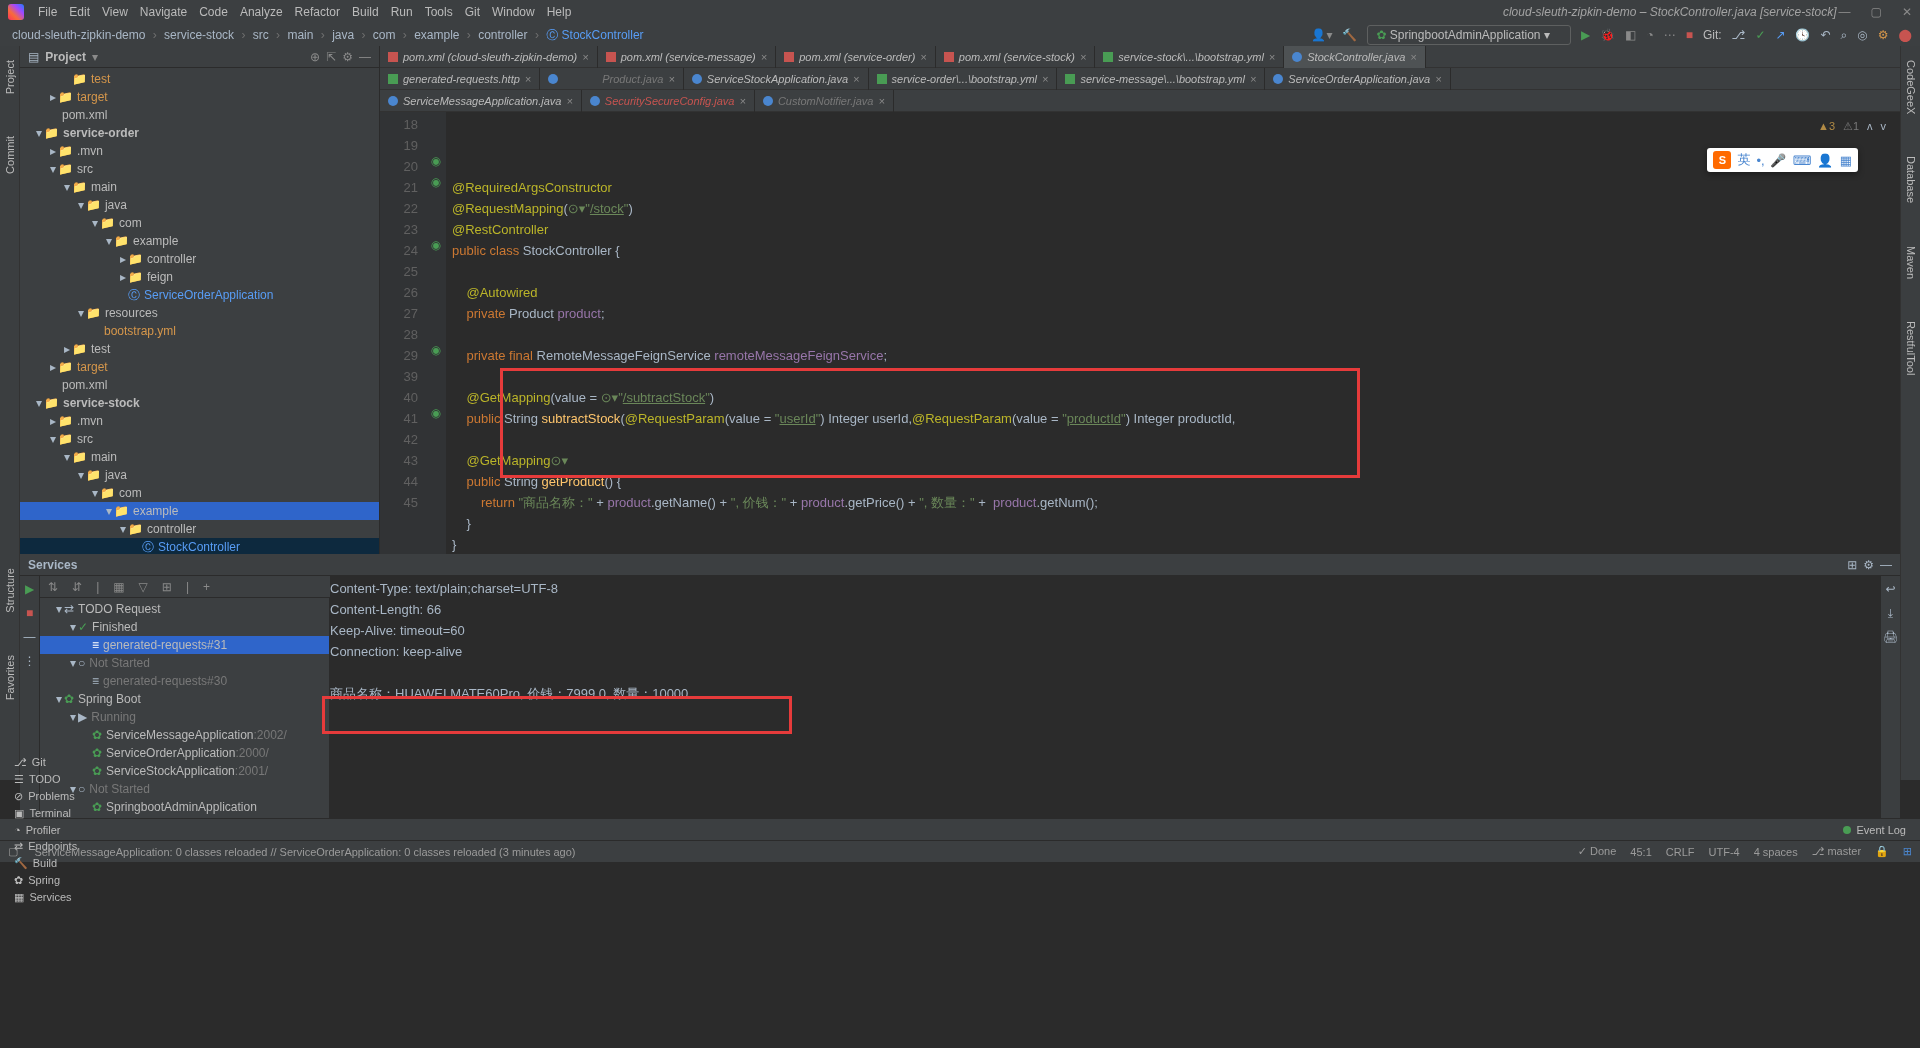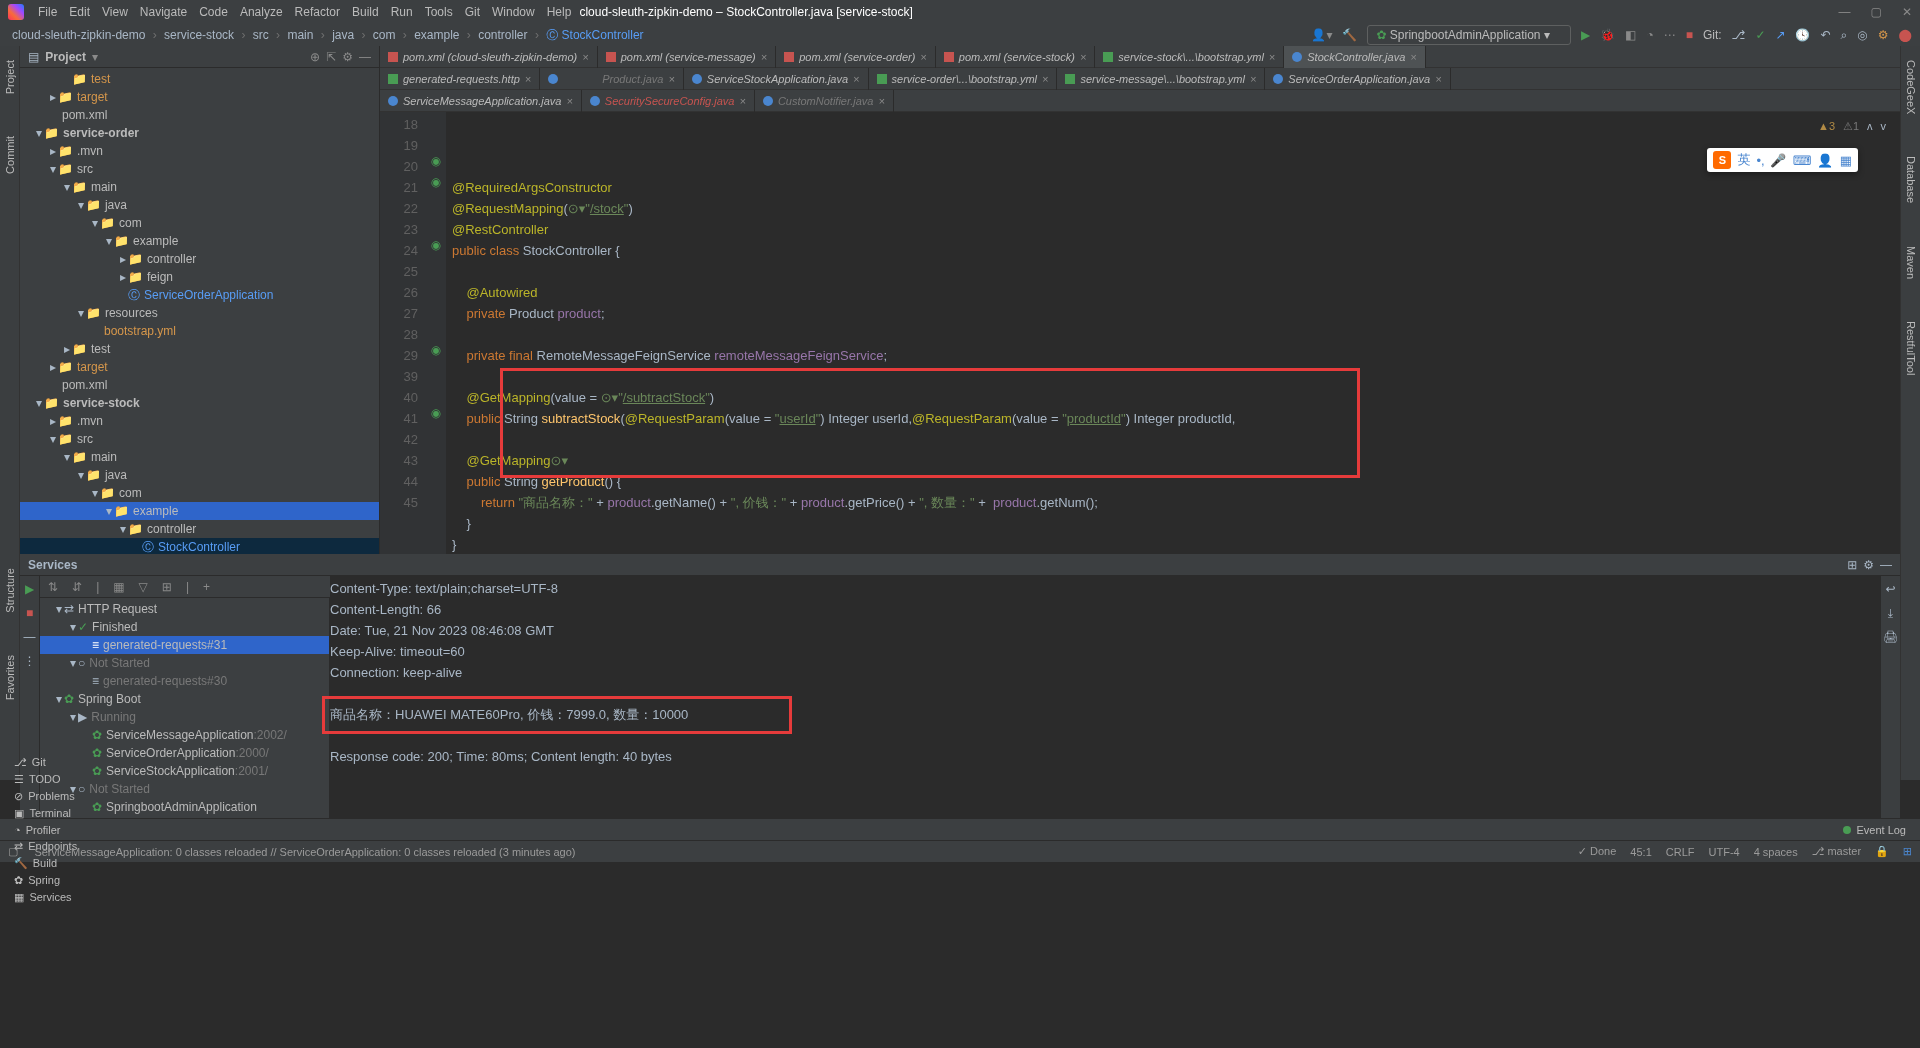--- a/index.html
+++ b/index.html
@@ -2,21 +2,21 @@
 <html><head>
 <meta charset="utf-8">
 <style>
 * { margin: 0; padding: 0; box-sizing: border-box; font-family: "Segoe UI", Arial, sans-serif; }
 body { background: #2b2b2b; color: #a9b7c6; font-size: 12px; overflow: hidden; width: 1920px; height: 1048px; }
 
 
 .menubar { height: 24px; background: #3c3f41; display: flex; align-items: center; padding: 0 8px; gap: 2px; }
 .menubar .logo { width: 16px; height: 16px; background: linear-gradient(45deg,#fe315d,#f86b3a,#a348ff,#1d7dfe); border-radius: 3px; margin-right: 6px; }
 .menubar .menu-item { padding: 3px 6px; color: #bbbbbb; cursor: pointer; }
-.menubar .title { flex: 1; text-align: left; color: #ffffff; }
+.menubar .title { flex: 1; text-align: right; color: #a3a3a3; font-style: italic; }
 .menubar .win-controls { display: flex; gap: 20px; color: #8a8a8a; }
 
 
 .navbar { height: 22px; background: #3c3f41; display: flex; align-items: center; padding: 0 8px; gap: 4px; color: #a9b7c6; }
 .crumb { padding: 1px 4px; }
 .crumb.link { color: #a9b7c6; cursor: pointer; }
 .sep { color: #6e6e6e; }
 .crumb.class { color: #589df6; }
 .navbar .right { margin-left: auto; display: flex; align-items: center; gap: 10px; }
 .run-cfg { background: #3c3f41; border: 1px solid #5e6060; padding: 2px 20px 2px 8px; border-radius: 3px; color: #bbbbbb; }
@@ -579,21 +579,21 @@
           <span>▽</span>
           <span>⊞</span>
           <span>|</span>
           <span>+</span>
         </div>
         <div class="svc-tree" id="svc-tree">
             <div class="tree-node">
               <span class="ind"></span>
               <span class="chev">▾</span>
               <span style="margin-right:4px;">⇄</span>
-              <span class="label" style="">HTTP Request</span>
+              <span class="label" style="">TODO Request</span>
             </div>
             <div class="tree-node">
               <span class="ind"></span>
               <span class="ind"></span>
               <span class="chev">▾</span>
               <span style="margin-right:4px;"><span style="color:#499c54;">✓</span></span>
               <span class="label" style="">Finished</span>
             </div>
             <div class="tree-node sel">
               <span class="ind"></span>
@@ -671,27 +671,25 @@
               <span class="ind"></span>
               <span class="chev">&nbsp;</span>
               <span style="margin-right:4px;"><span style="color:#499c54;">✿</span></span>
               <span class="label" style="">SpringbootAdminApplication</span>
             </div>
           </div>
       </div>
       <div class="svc-output" id="svc-output">
           <div>Content-Type: text/plain;charset=UTF-8</div>
           <div>Content-Length: 66</div>
-          <div>Date: Tue, 21 Nov 2023 08:46:08 GMT</div>
           <div>Keep-Alive: timeout=60</div>
           <div>Connection: keep-alive</div>
           <div>&nbsp;</div>
           <div>商品名称：HUAWEI MATE60Pro, 价钱：7999.0, 数量：10000</div>
           <div>&nbsp;</div>
-          <div>Response code: 200; Time: 80ms; Content length: 40 bytes</div>
           <div class="red-box" style="top: 120px; left: -8px; width: 470px; height: 38px;"></div>
         </div>
       <div class="svc-right-gutter">
         <span>↩</span>
         <span>⤓</span>
         <span>🖨</span>
       </div>
     </div>
   </div>
   <div class="right-gutter" style="height:226px;"></div>

